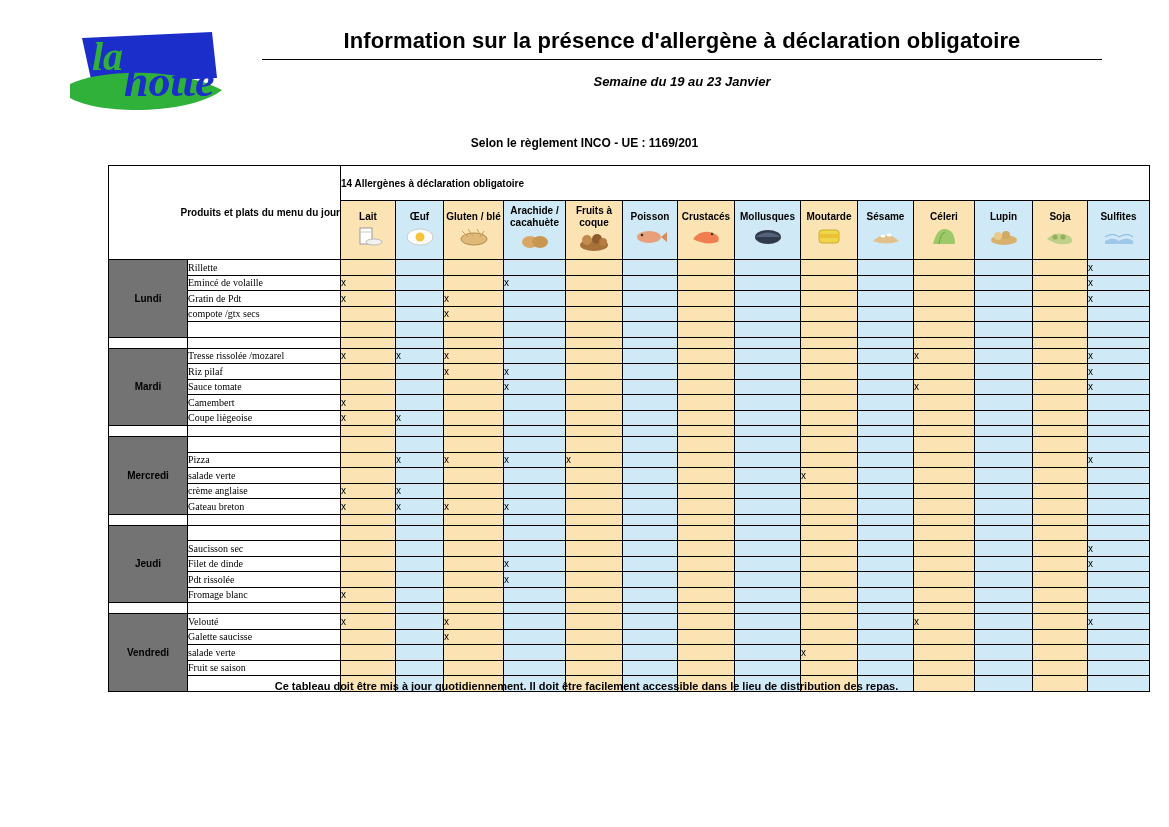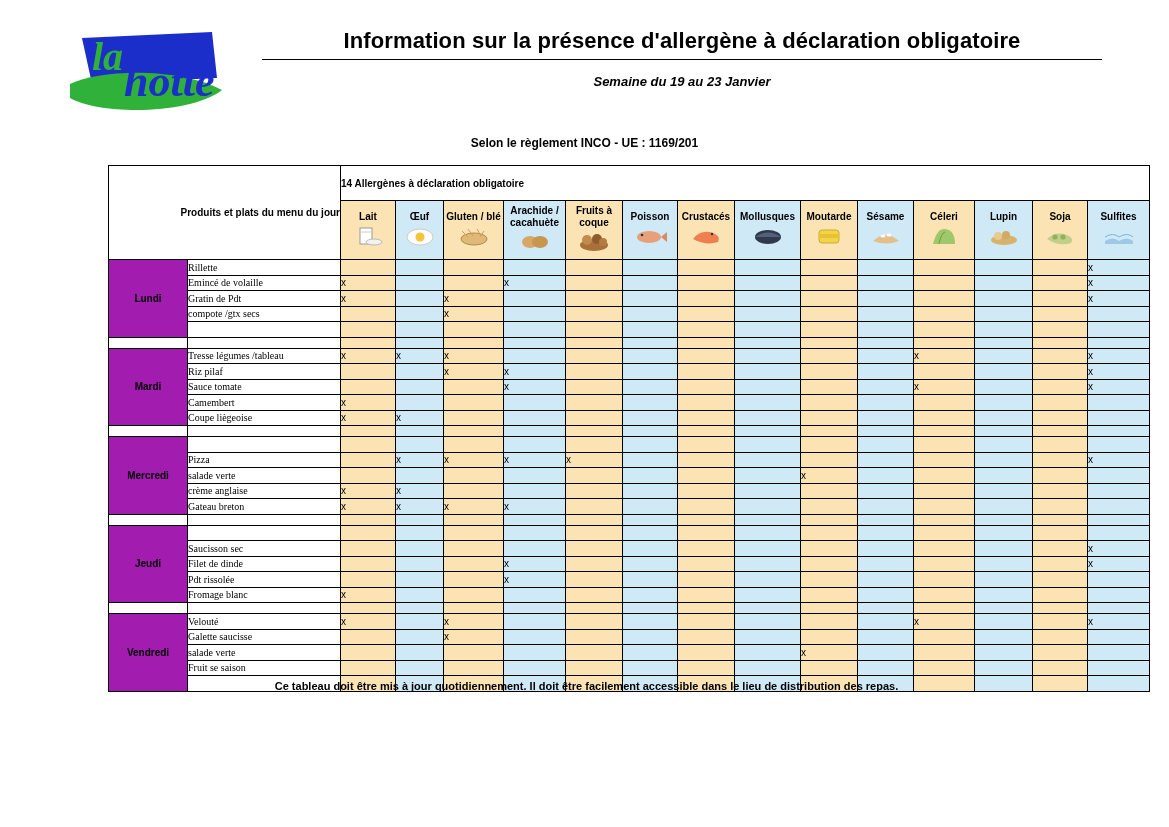--- a/index.html
+++ b/index.html
@@ -64,21 +64,21 @@
     font-size:9.5px;font-weight:bold;line-height:1.15;
   }
   .alg-name{display:block;margin-bottom:2px;}
   .alg-ico{display:block;margin:0 auto;}
   .col-yellow{background:#fbe3b4;}
   .col-blue{background:#cfe9f7;}
 
   
   .day-cell{
     width:78px;text-align:center;font-size:12px;font-weight:bold;
-    background:#a21caf;
+    background:#737373;
   }
   .dish-cell{
     width:152px;font-size:10.5px;padding:1px 2px 1px 4px;white-space:nowrap;
     overflow:hidden;
     font-family:Liberation Serif, serif;
   }
   .mark{font-size:9.5px;padding-left:3px;}
   .rowh{height:15.5px;}
   .spacer td{height:10px;}
   .blockline td{border-top:1.5px solid #000;}
@@ -345,21 +345,21 @@
           <td class="col-blue"></td>
           <td class="col-yellow"></td>
           <td class="col-blue"></td>
           <td class="col-yellow"></td>
           <td class="col-blue"></td>
           <td class="col-yellow"></td>
           <td class="col-blue"></td>
         </tr>
         <tr class="rowh blockline">
           <td class="day-cell" rowspan="5">Mardi</td>
-          <td class="dish-cell">Tresse légumes /tableau</td>
+          <td class="dish-cell">Tresse rissolée /mozarel</td>
           <td class="mark col-yellow">x</td>
           <td class="mark col-blue">x</td>
           <td class="mark col-yellow">x</td>
           <td class="mark col-blue"></td>
           <td class="mark col-yellow"></td>
           <td class="mark col-blue"></td>
           <td class="mark col-yellow"></td>
           <td class="mark col-blue"></td>
           <td class="mark col-yellow"></td>
           <td class="mark col-blue"></td>

